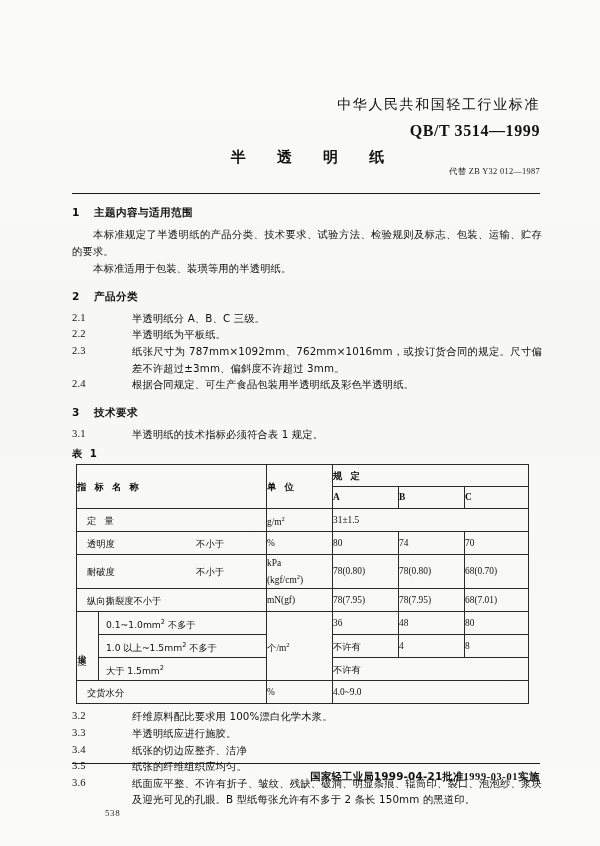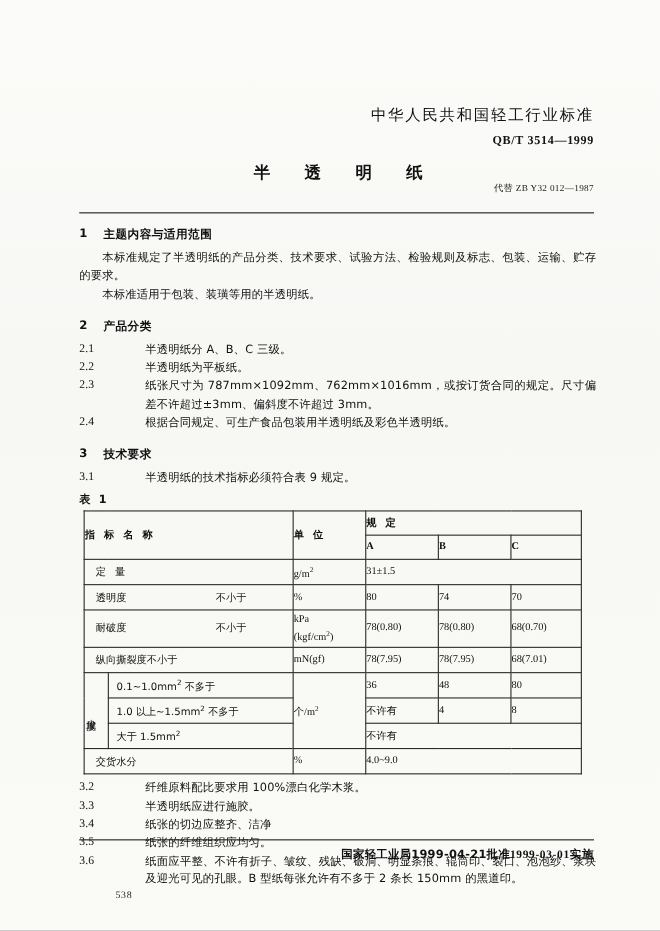--- a/index.html
+++ b/index.html
@@ -38,21 +38,21 @@
     font-size: 14px;
     font-weight: normal;
     letter-spacing: 1.6px;
     color: #111;
     padding-left: 10px;
   }
   .std-code {
     position: absolute;
     right: 0;
     top: 26px;
-    font-size: 11px;
+    font-size: 16px;
     font-weight: bold;
     letter-spacing: 0.6px;
     color: #141414;
     white-space: nowrap;
     font-family: "Liberation Serif", "DejaVu Serif", serif;
   }
   .hdr-line2 {
     text-align: center;
     font-size: 15px;
     font-weight: bold;
@@ -246,21 +246,21 @@
         <span class="num">2.4</span>
         <span class="txt">根据合同规定、可生产食品包装用半透明纸及彩色半透明纸。</span>
       </div>
 
       <div class="sec-h">
         <span class="num">3</span>
         <span>技术要求</span>
       </div>
       <div class="clause">
         <span class="num">3.1</span>
-        <span class="txt">半透明纸的技术指标必须符合表 9 规定。</span>
+        <span class="txt">半透明纸的技术指标必须符合表 1 规定。</span>
       </div>
 
       <div class="tbl-cap">表 1</div>
 
       <table class="t1">
         <colgroup>
           <col style="width:22px">
             <col style="width:168px">
             <col style="width:66px">
           <col style="width:66px">

